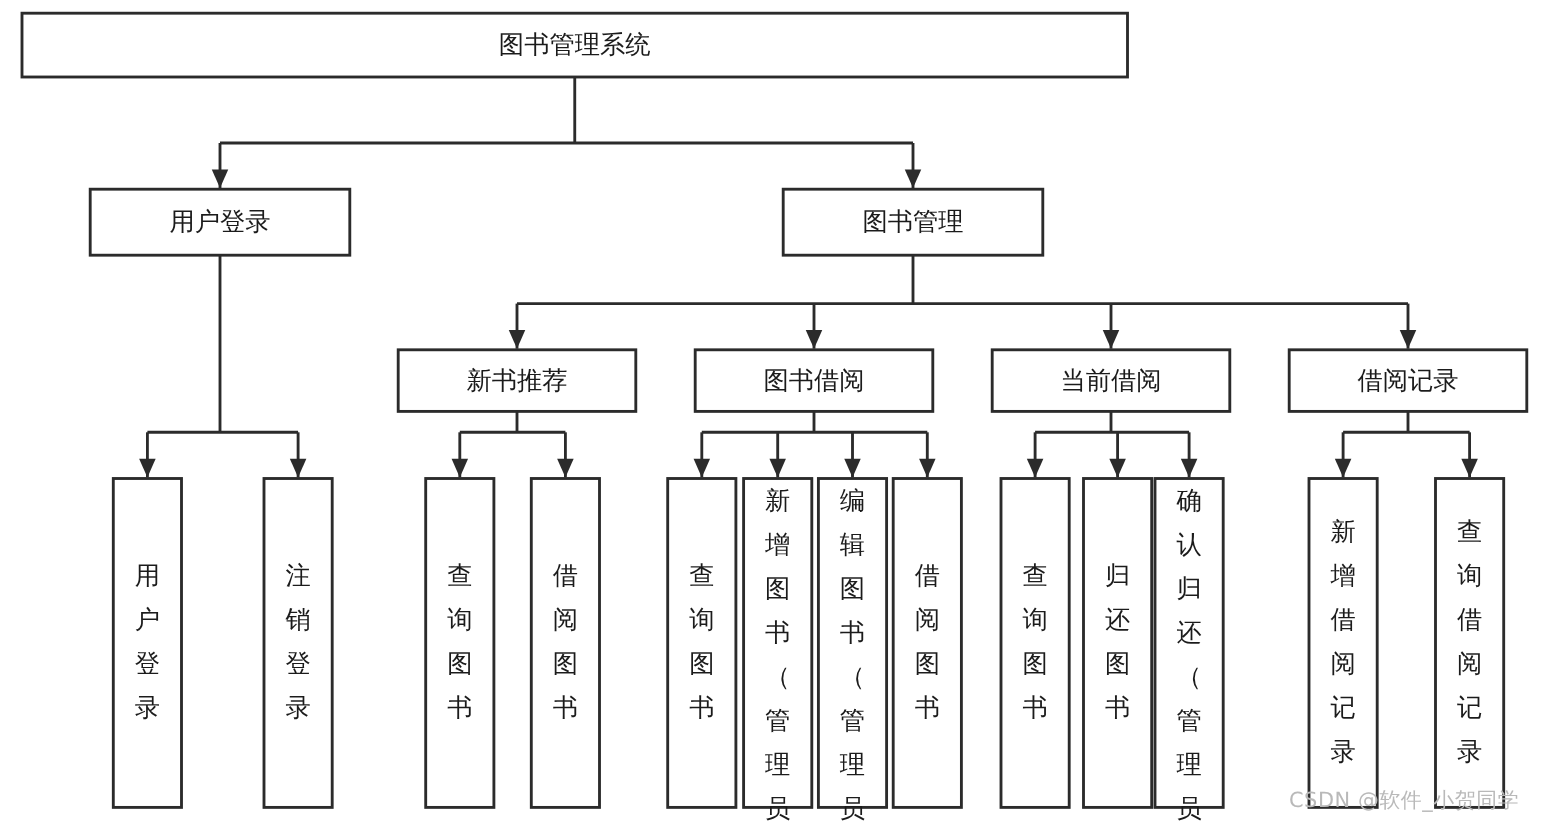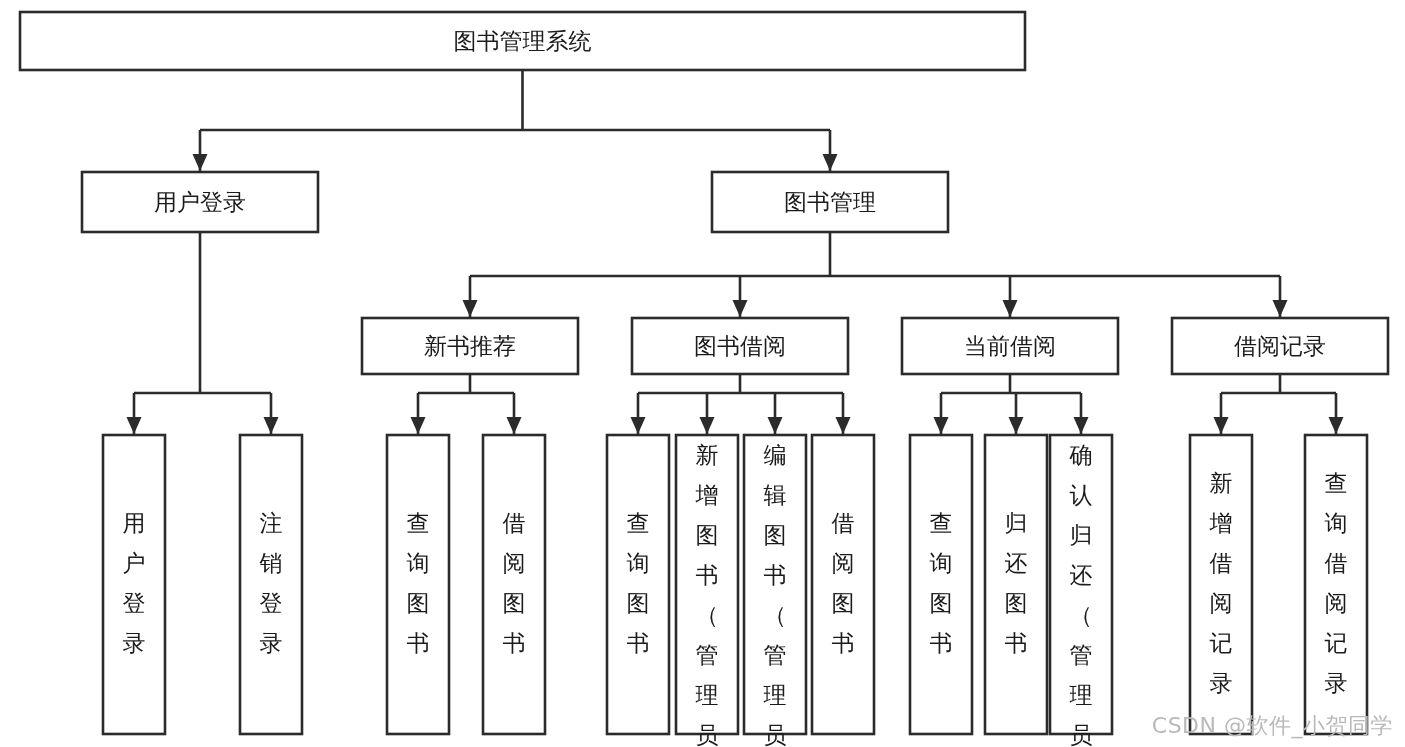--- a/index.html
+++ b/index.html
@@ -52,24 +52,24 @@
     dominant-baseline: middle;
   }
   .node-label-vertical {
     fill: #1b1b1b;
     font-family: "DejaVu Sans", "Liberation Sans", sans-serif;
     font-size: 23px;
     text-anchor: middle;
   }
   .watermark {
     position: absolute;
-    right: 12px;
+    right: 24px;
     bottom: 6px;
     color: #b9b9b9;
-    font-size: 22px;
+    font-size: 19px;
     font-family: "DejaVu Sans", "Liberation Sans", sans-serif;
     letter-spacing: 0.5px;
     white-space: nowrap;
     pointer-events: none;
   }
 </style>
 </head>
 <body>
 
 <div id="diagram-root">

